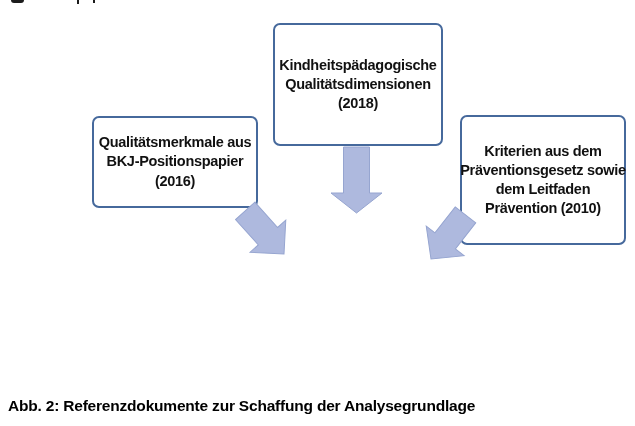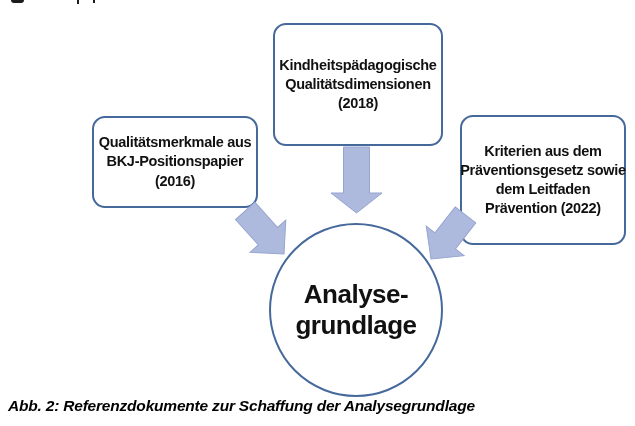--- a/index.html
+++ b/index.html
@@ -20,21 +20,21 @@
   }
   
   .artifact{position:absolute;background:#1c1c1c;}
   .artifact.a1{left:11px;top:0;width:13px;height:3px;border-radius:0 0 3px 3px;}
   .artifact.a2{left:77px;top:0;width:2px;height:4px;}
   .artifact.a3{left:93px;top:0;width:2px;height:3px;}
 
   .box{
     position:absolute;
     border:2px solid var(--box-border);
-    border-radius:13px;
+    border-radius:7px;
     background:#ffffff;
     display:flex;align-items:center;justify-content:center;
     z-index:2;
     box-sizing:border-box;
   }
   .box-top  {left:273px;top:23px; width:170px;height:123px;}
   .box-left {left:92px; top:116px;width:166px;height:92px;}
   .box-right{left:460px;top:115px;width:166px;height:130px;}
   .box-text{
     white-space:pre;
@@ -65,21 +65,20 @@
     font-weight:bold;
     font-size:26px;
     line-height:1.18;
     letter-spacing:-0.5px;
     color:var(--text-color);
   }
   .caption{
     position:absolute;
     left:8px;top:397px;
     font-weight:bold;
-    font-style:italic;
     font-size:15.5px;
     letter-spacing:-0.2px;
     color:#000000;
     white-space:nowrap;
     z-index:4;
     text-align:right;
   }
 </style>
 </head>
 <body>
@@ -99,27 +98,23 @@
   <div class="box box-left">
     <div class="box-text">Qualitätsmerkmale aus
 BKJ-Positionspapier
 (2016)</div>
   </div>
 
   <div class="box box-right">
     <div class="box-text">Kriterien aus dem
 Präventionsgesetz sowie
 dem Leitfaden
-Prävention (2022)</div>
+Prävention (2010)</div>
   </div>
 
-  <div class="circle">
-    <div class="circle-text">Analyse-
-grundlage</div>
-  </div>
 
   <svg class="arrows" width="635" height="426" viewBox="0 0 635 426">
     <polygon points="-66,-13 -20,-13 -20,-25.5 0,0 -20,25.5 -20,13 -66,13" transform="translate(356.5,213) rotate(90)"></polygon>
     <polygon points="-58,-13 -24,-13 -24,-24 0,0 -24,24 -24,13 -58,13" transform="translate(284,254) rotate(48)"></polygon>
     <polygon points="-56,-13 -23,-13 -23,-24 0,0 -23,24 -23,13 -56,13" transform="translate(431,259) rotate(128)"></polygon>
   </svg>
 
   <div class="caption">Abb. 2: Referenzdokumente zur Schaffung der Analysegrundlage</div>
 
 </div>

